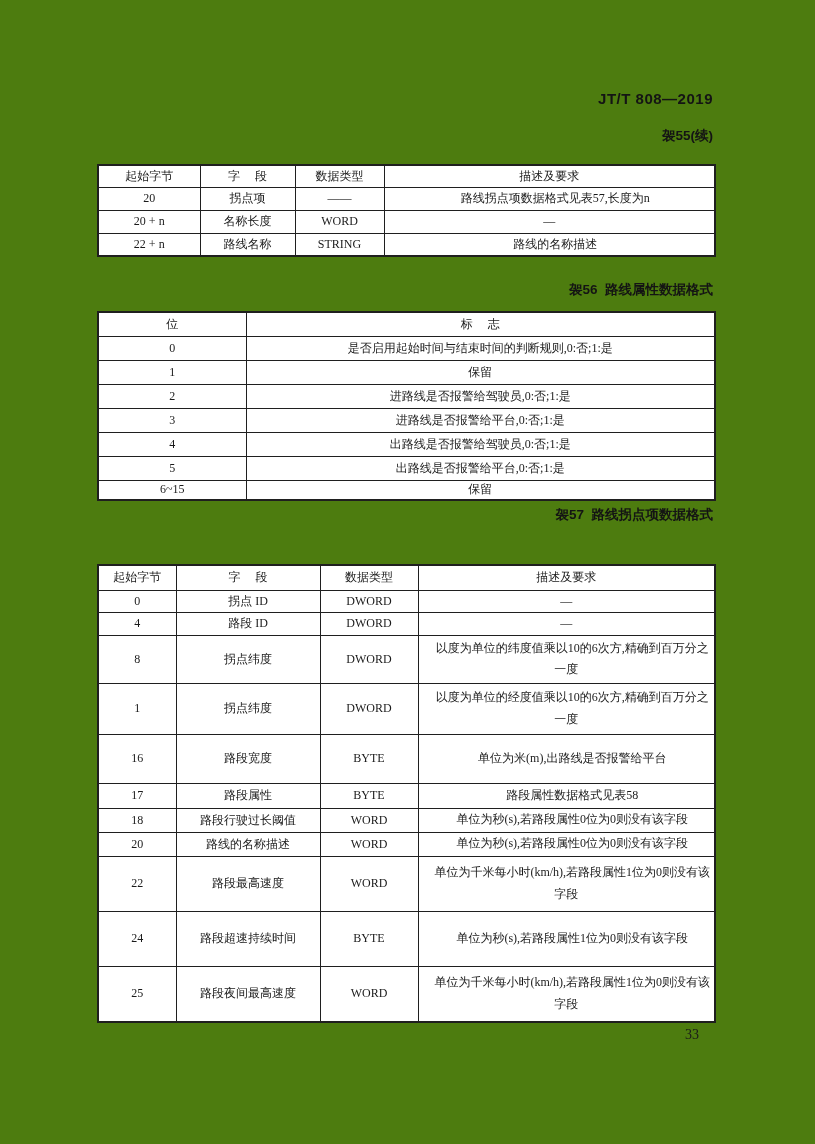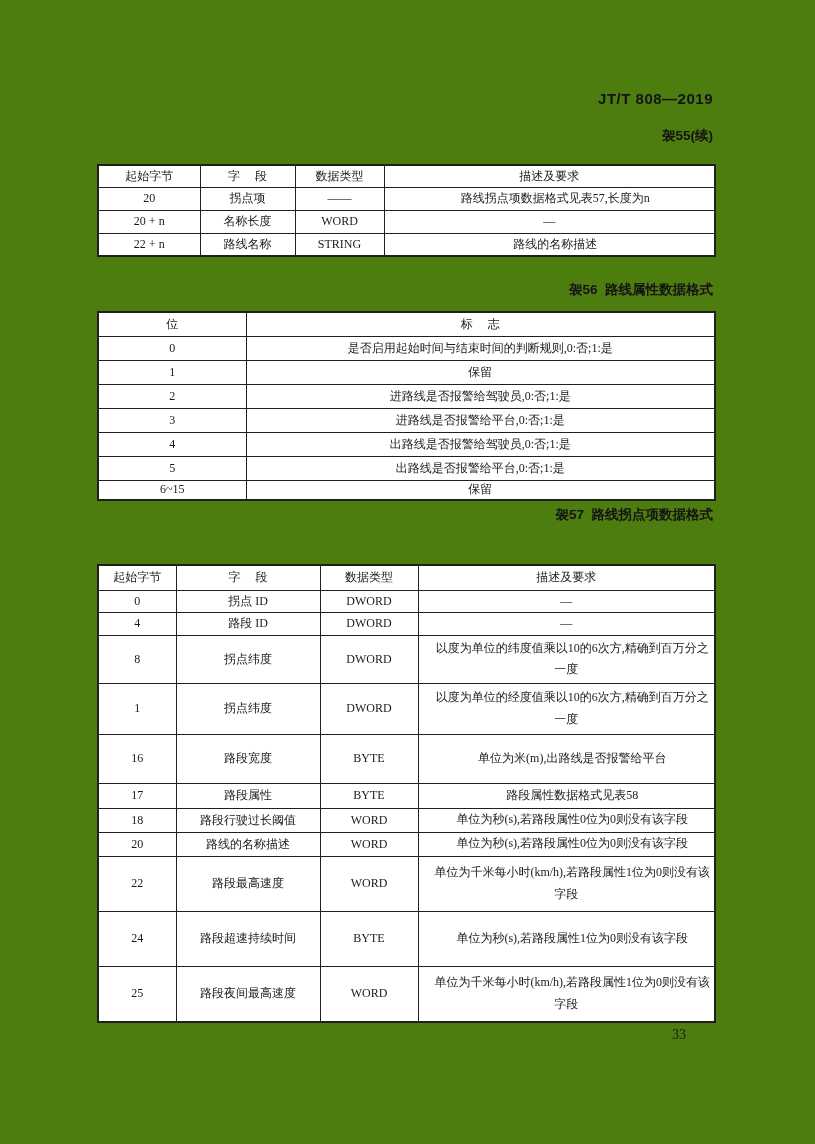--- a/index.html
+++ b/index.html
@@ -37,21 +37,21 @@
     font-weight:normal; text-align:center; vertical-align:middle;
     padding:0 3px; overflow:hidden; word-break:break-all;
   }
   td.desc {
     text-align:left; padding:2px 2px 2px 8px;
     text-indent:1em; line-height:1.8;
   }
   td.flag { text-align:left; padding:0 4px 0 9px; text-indent:0;margin-left:47px; }
   td.dash { text-align:center; text-indent:0; }
   .page-num {
-    position:absolute; top:1027px; left:672px; width:40px; text-align:left;
+    position:absolute; top:1027px; left:672px; width:40px; text-align:center;
     font-size:14px; color:#1a1a1a;
   }
 </style>
 </head>
 <body>
 
 <div class="page">
 
   <div class="doc-code">JT/T 808—2019</div>
 

